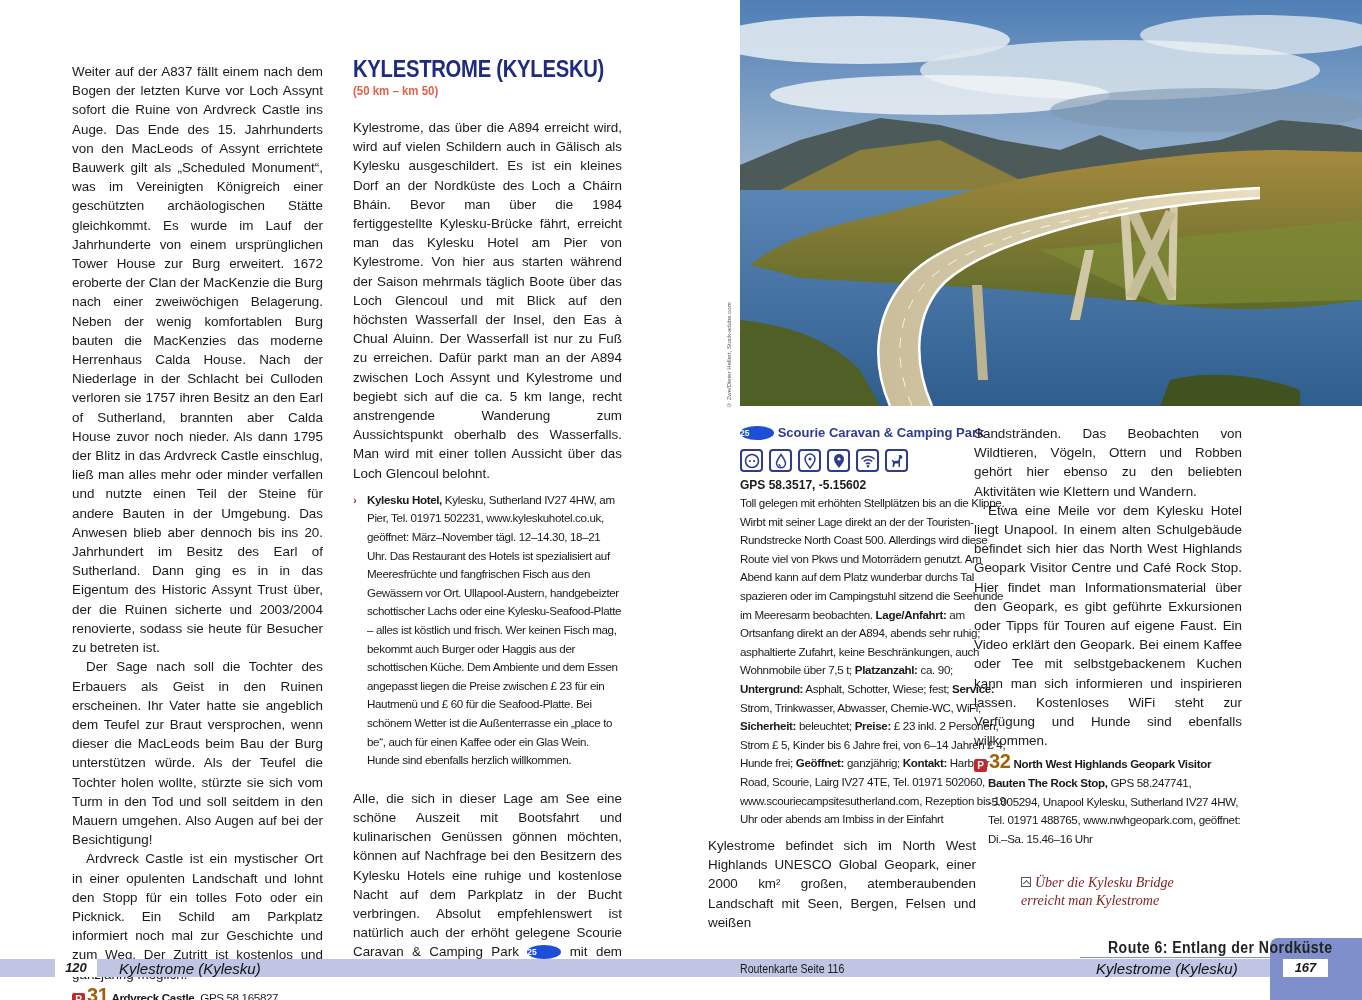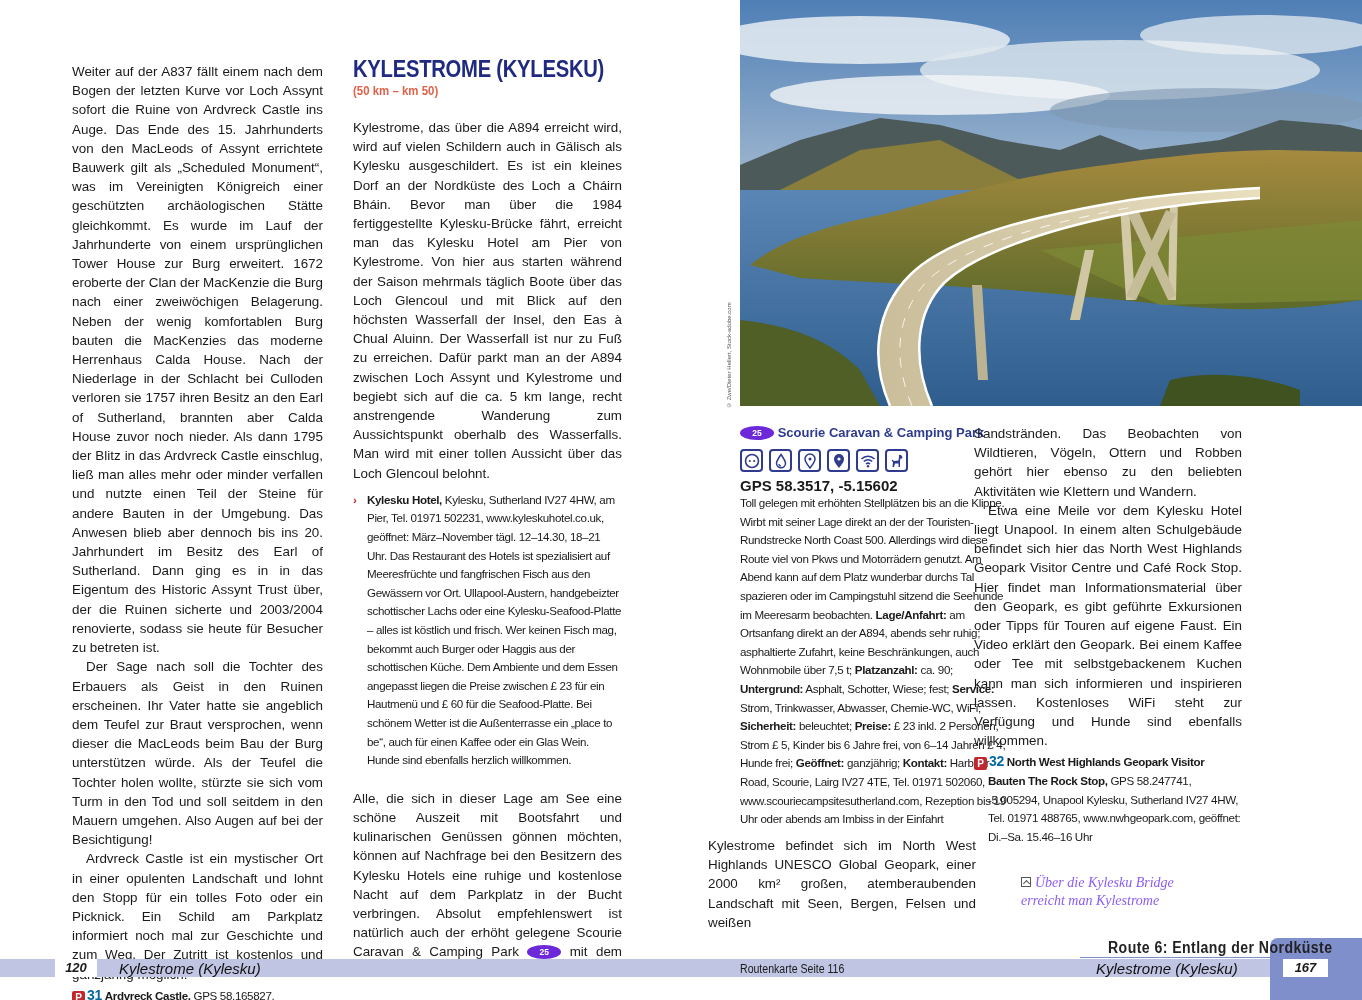--- a/index.html
+++ b/index.html
@@ -16,39 +16,39 @@
   #col3 { left: 708px; top: 836px; width: 268px; }
   #col4 { left: 974px; top: 424px; width: 268px; }
 
   .section-title { font-family: "Liberation Sans", sans-serif; font-weight: bold; font-size: 23px; line-height: 26px; color: #1f2a80; letter-spacing: -0.3px; transform: scaleX(0.88); transform-origin: left; white-space: nowrap; }
   .section-sub { font-weight: bold; font-size: 13px; line-height: 18px; color: #e0624a; margin-bottom: 18px; transform: scaleX(0.88); transform-origin: left; white-space: nowrap; }
 
   .info { font-family: "Liberation Sans", sans-serif; font-size: 11.6px; line-height: 18.6px; text-align: left; transform-origin: left top; letter-spacing: -0.35px; }
   .info b { font-weight: bold; }
 
   .pmark { display: inline-block; width: 13px; height: 13px; background: #c2272d; color: #fff; font-weight: bold; font-size: 10px; line-height: 13px; text-align: center; border-radius: 2px; vertical-align: -1px; margin-right: 2px; }
-  .pnum { color: #0369a1; font-weight: bold; font-size: 14px; }
+  .pnum { color: #a16207; font-weight: bold; font-size: 20px; }
   .chev { color: #c2272d; font-weight: bold; display: inline-block; width: 14px; margin-left: -14px; }
   .hang { padding-left: 14px; }
 
-  .badge25 { display: inline-block; width: 34px; height: 14px; border-radius: 50%; background: #6d28d9; color: #fff; font-size: 8.5px; font-weight: bold; line-height: 14px; text-align: center; vertical-align: 1px; }
+  .badge25 { display: inline-block; width: 34px; height: 14px; border-radius: 50%; background: #1d4ed8; color: #fff; font-size: 8.5px; font-weight: bold; line-height: 14px; text-align: left; vertical-align: 1px; }
 
   
   #photo { position: absolute; left: 740px; top: 0; width: 622px; height: 406px; overflow: hidden; }
   #photo svg { display: block; }
   #credit { position: absolute; left: 726px; top: 268px; width: 12px; height: 140px; font-size: 6px; color: #555; writing-mode: vertical-rl; transform: rotate(180deg); white-space: nowrap; }
 
   
   #camp { position: absolute; left: 740px; top: 424px; width: 268px; }
   .camp-title { color: #2e3b8f; font-weight: bold; font-size: 13px; line-height: 18px; white-space: nowrap; }
   .icons { display: flex; gap: 6px; margin: 7px 0 5px 0; }
   .icons .ic { width: 23px; height: 23px; border: 2px solid #2e3b8f; border-radius: 4px; display: flex; align-items: center; justify-content: center; }
-  .gps { font-weight: bold; font-size: 15px; line-height: 17px; }
-
-  .caption { position: absolute; left: 1021px; top: 874px; width: 190px; font-family: "Liberation Serif", serif; font-style: italic; font-size: 14px; line-height: 18px; color: #8b5cf6; }
+  .gps { font-weight: bold; font-size: 12px; line-height: 17px; }
+
+  .caption { position: absolute; left: 1021px; top: 874px; width: 190px; font-family: "Liberation Serif", serif; font-style: italic; font-size: 14px; line-height: 18px; color: #7f1d1d; }
   .caption .cap-icon { display: inline-block; width: 10px; height: 10px; border: 1px solid #555; vertical-align: 0px; margin-right: 4px; position: relative; }
   .caption .cap-icon::after { content: ""; position: absolute; left: 2px; top: 3px; width: 4px; height: 4px; border-left: 1px solid #555; border-top: 1px solid #555; transform: rotate(45deg); }
 
   
   #footer-band { position: absolute; left: 0; top: 959px; width: 1300px; height: 18px; background: #bfc5e3; }
   #footer-right-tab { position: absolute; left: 1270px; top: 938px; width: 92px; height: 62px; background: #7f8fcc; border-top-left-radius: 8px; }
   .page-num { position: absolute; top: 959px; height: 18px; background: #fff; font-weight: bold; font-style: italic; font-size: 13px; line-height: 18px; text-align: center; }
   #pn-left { left: 55px; width: 42px; }
   #pn-right { left: 1283px; width: 45px; background: #fff; }
   .running { position: absolute; top: 960px; font-style: italic; font-size: 15px; line-height: 18px; color: #111; }

